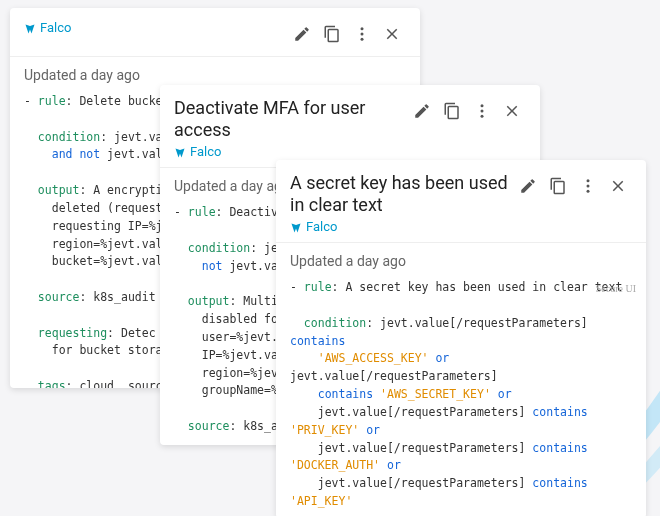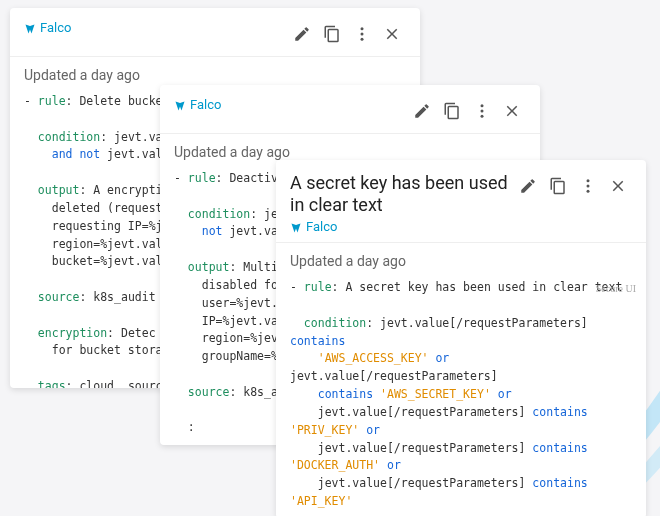--- a/index.html
+++ b/index.html
@@ -76,29 +76,30 @@
     <span class="kw">and not</span> <span class="n">jevt.val</span>
 
   <span class="k">output</span>: <span class="n">A encryption</span>
     <span class="n">deleted (request</span>
     <span class="n">requesting IP=%j</span>
     <span class="n">region=%jevt.val</span>
     <span class="n">bucket=%jevt.val</span>
 
   <span class="k">source</span>: <span class="n">k8s_audit</span>
 
-  <span class="k">encryption</span>: <span class="n">Detec</span>
+  <span class="k">requesting</span>: <span class="n">Detec</span>
     <span class="n">for bucket storag</span>
 
   <span class="k">tags</span>: <span class="n">cloud, sourc</span></div>
 </div>
 
 <div class="card" id="c2">
   <div class="hdr">
     <div>
+      <div class="ttl">Deactivate MFA for user access</div>
       <div class="src">
         <svg viewBox="0 0 24 24">
             <path fill="#09c" d="M3 3l9 3 9-3-6 18-3-8-3 8z"></path>
           </svg>
         <span>Falco</span>
       </div>
     </div>
     <div class="actions">
       <div class="ibtn">
           <svg viewBox="0 0 24 24">

